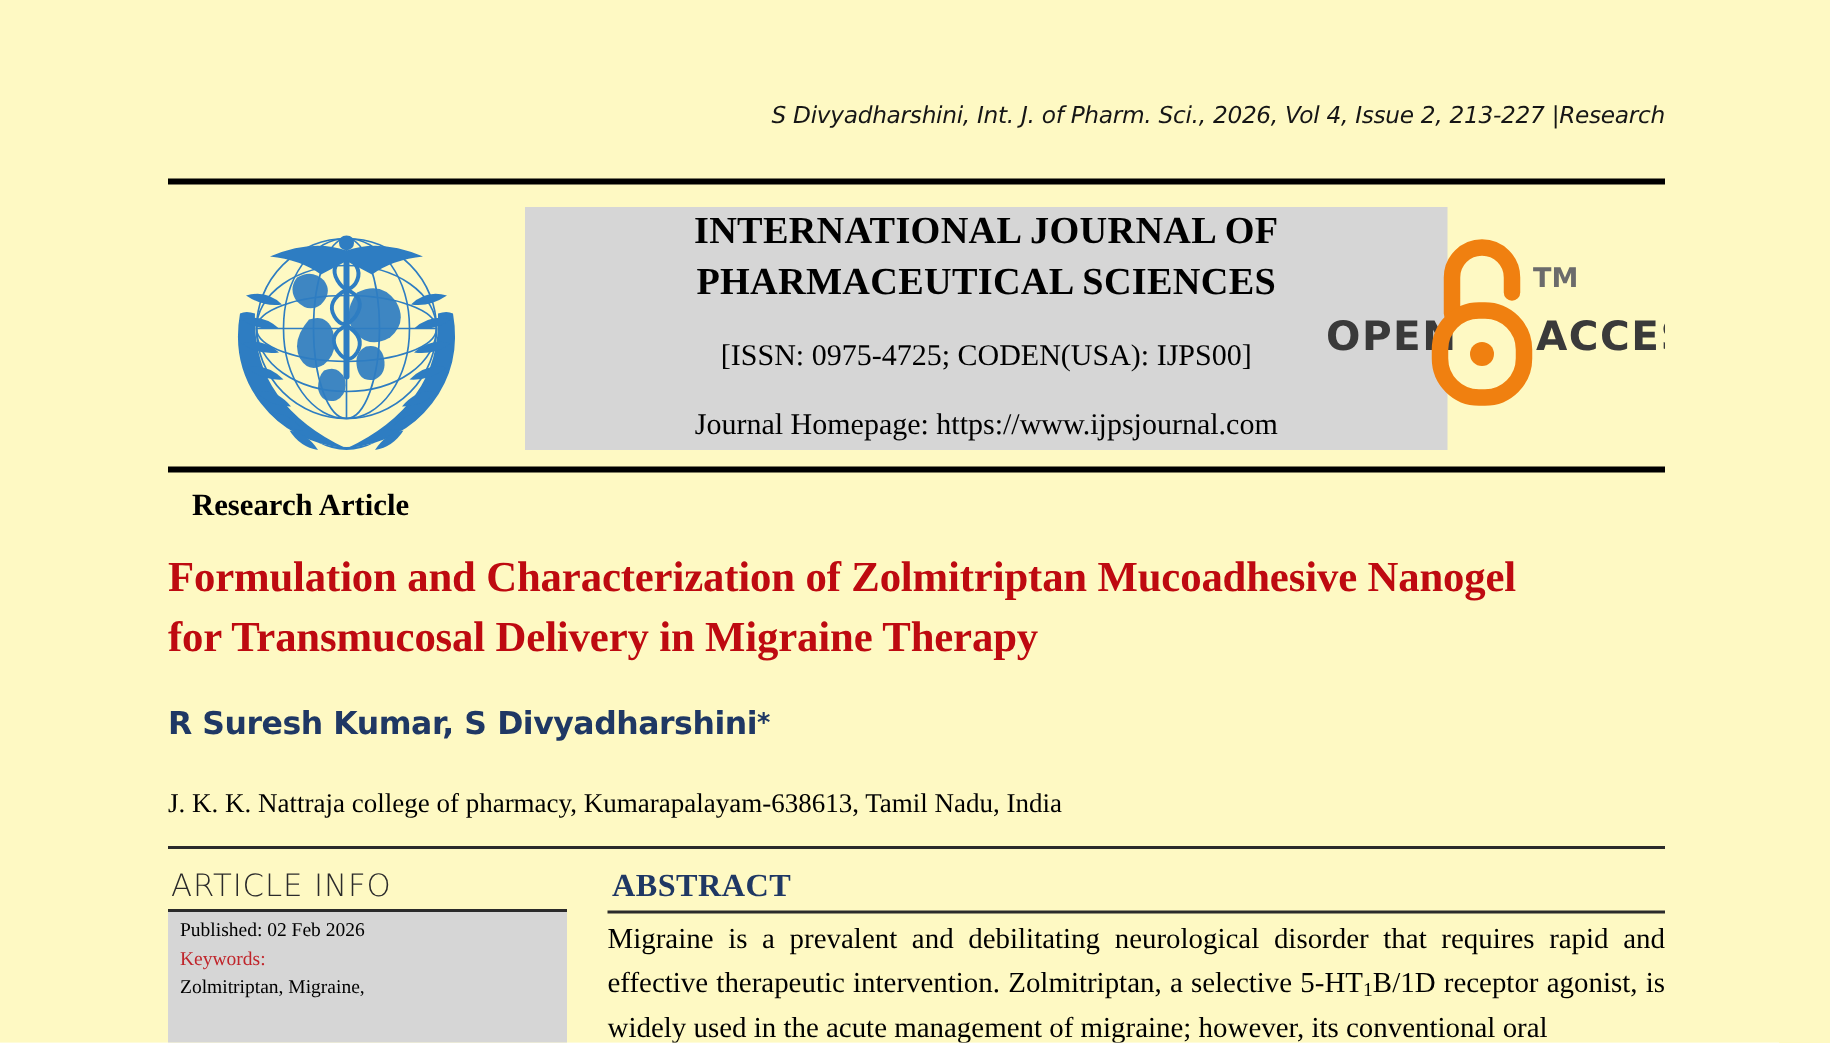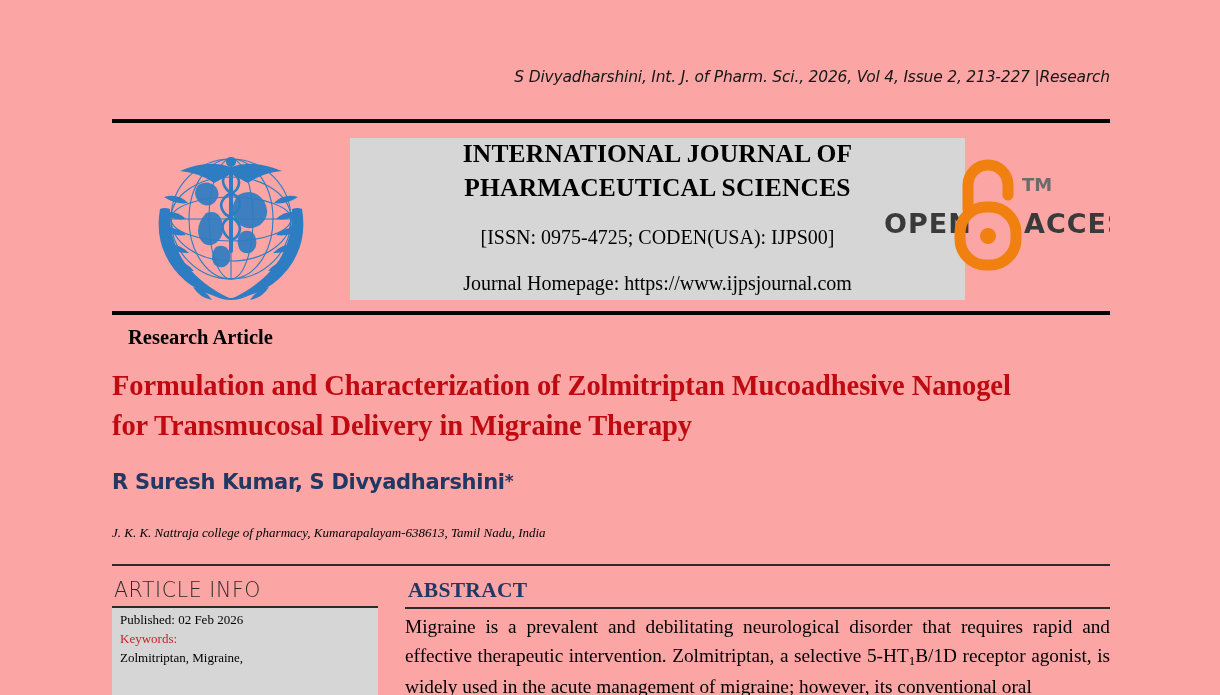--- a/index.html
+++ b/index.html
@@ -11,21 +11,21 @@
     width: 1220px;
     height: 695px;
     overflow: hidden;
     font-family: "Liberation Serif", serif;
     color: #000000;
   }
   .page {
     position: relative;
     width: 1220px;
     height: 695px;
-    background: #fca5a5;
+    background: #fef9c3;
   }
 
   
   .running-head {
     position: absolute;
     left: 112px;
     top: 68px;
     width: 998px;
     text-align: right;
     font-family: "DejaVu Sans", sans-serif;
@@ -159,22 +159,21 @@
     color: #1F3864;
   }
   .authors .star { font-size: 17px; vertical-align: 2px; }
 
   
   .affiliation {
     position: absolute;
     left: 112px;
     top: 525px;
     font-family: "Liberation Serif", serif;
-    font-style: italic;
-    font-size: 13px;
+    font-size: 18px;
     color: #000000;
     text-align: right;
   }
 
   
   .info-heading {
     position: absolute;
     left: 114px;
     top: 578px;
     font-family: "DejaVu Sans", sans-serif;

